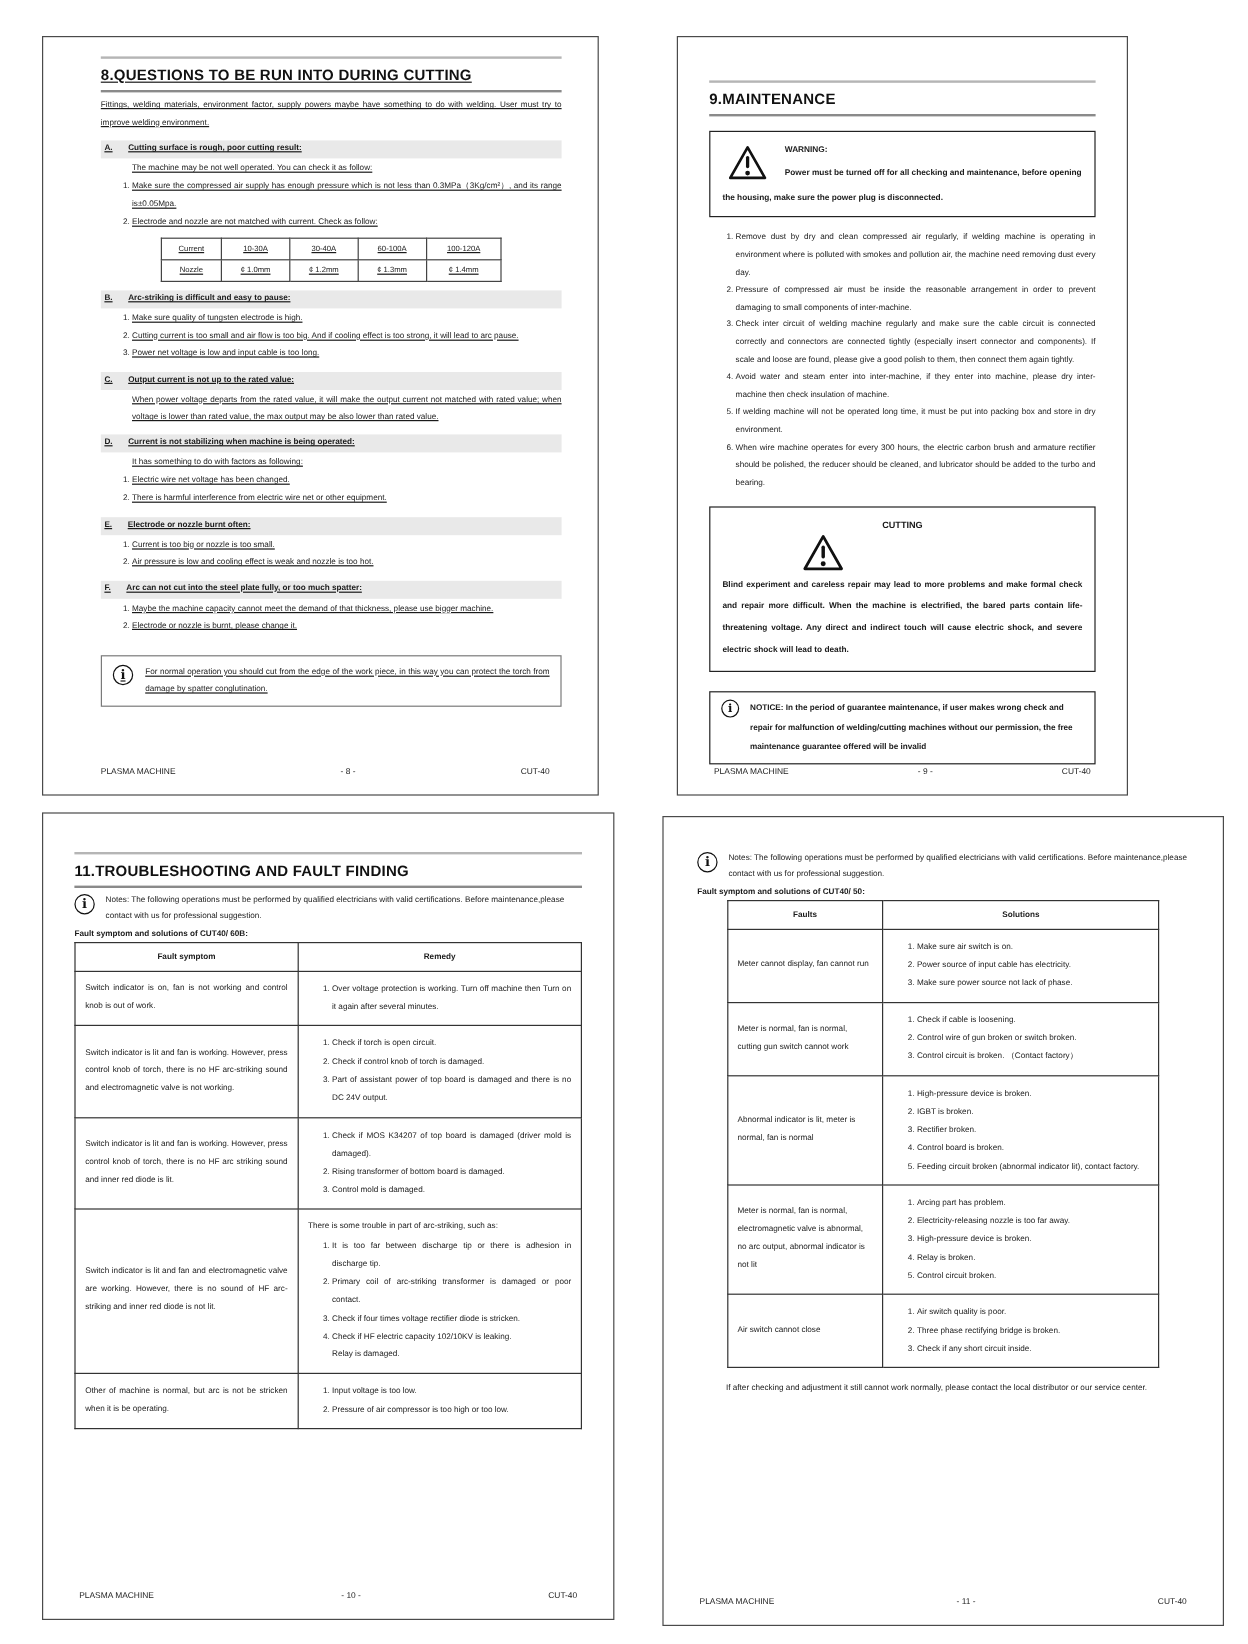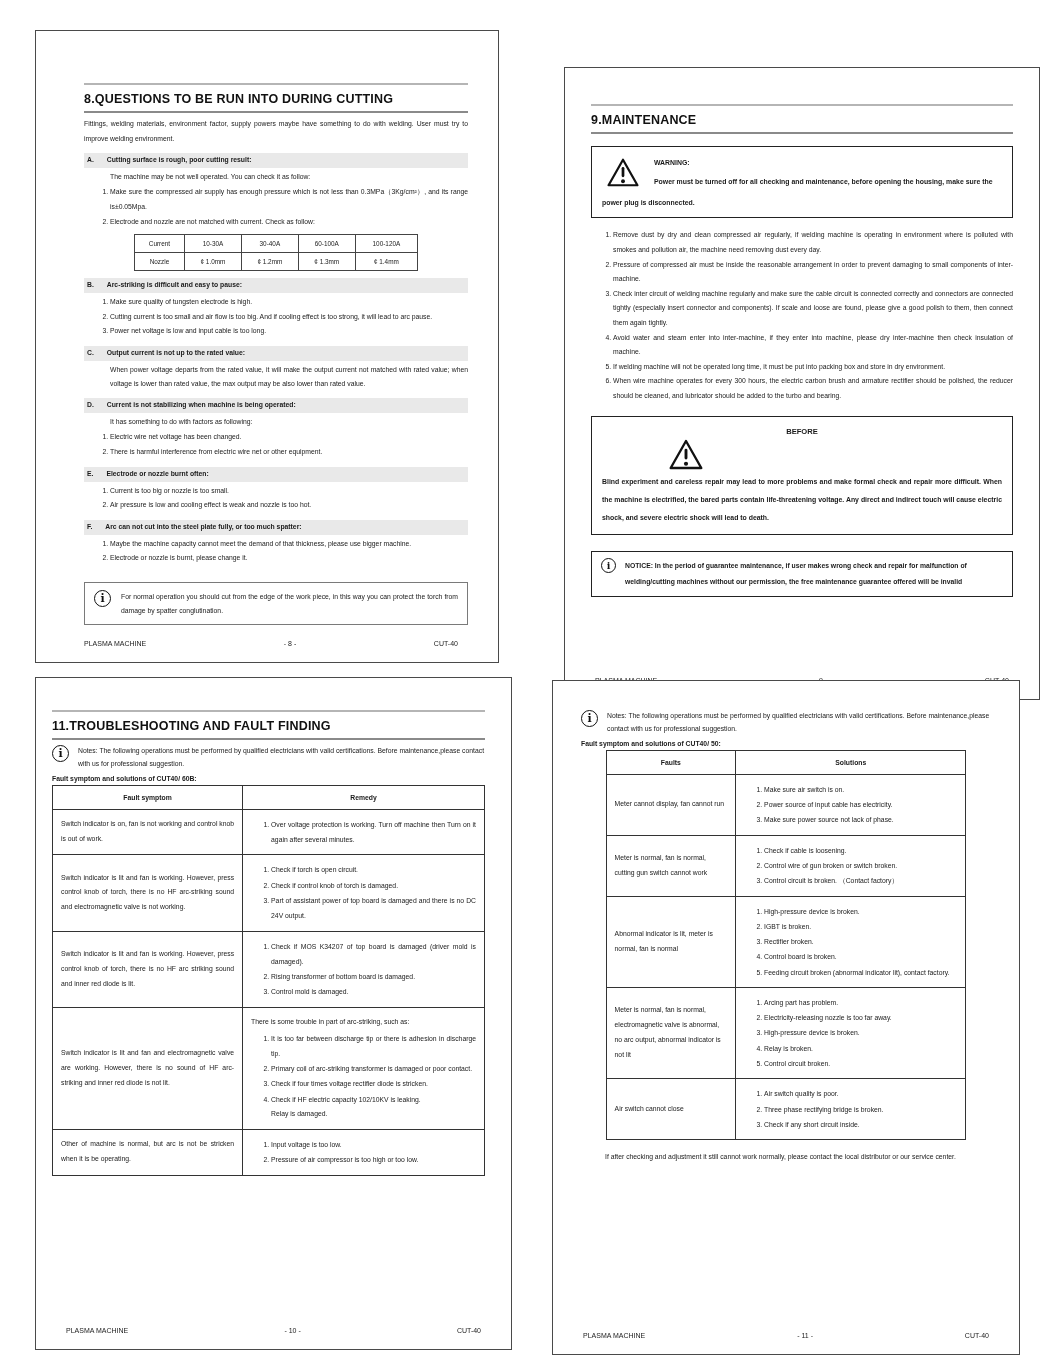--- a/index.html
+++ b/index.html
@@ -1,23 +1,23 @@
 <!DOCTYPE html>
 <html><head>
 <meta charset="utf-8">
 <style>
   html,body{margin:0;padding:0;}
   body{
     width:1040px;height:1370px;position:relative;background:#ffffff;
     font-family:"Liberation Sans", sans-serif;color:#1a1a1a;
   }
   .page{position:absolute;background:#fff;border:1px solid #4a4a4a;overflow:hidden;box-sizing:border-box;}
-  #p8 {left:35px; top:30px;  width:464px; height:633px; padding:52px 30px 0 48px;}
-  #p9 {left:564px;top:30px;  width:476px; height:633px; padding:36px 26px 0 26px;margin-top:37px;}
-  #p10{left:35px; top:677px; width:477px; height:673px; padding:32px 26px 0 16px;}
+  #p8 {left:35px; top:30px;  width:464px; height:633px; padding:16px 30px 0 48px;text-decoration:underline;}
+  #p9 {left:564px;top:30px;  width:376px; height:633px; padding:36px 26px 0 26px;}
+  #p10{left:35px; top:677px; width:477px; height:673px; padding:32px 26px 0 26px;}
   #p11{left:552px;top:680px; width:468px; height:675px; padding:24px 28px 0 28px;}
 
   .doc-title{
     font-size:12.5px;font-weight:bold;color:#111;letter-spacing:.2px;
     border-top:2px solid #b5b5b5;border-bottom:2px solid #8a8a8a;
     padding:7px 0 5px 0;margin-bottom:4px;
   }
   .body-text{font-size:6.8px;line-height:2.15;text-align:justify;margin:3px 0;}
   .sec{margin-top:6px;}
   .sec-head{
@@ -201,21 +201,21 @@
       <li>Remove dust by dry and clean compressed air regularly, if welding machine is operating in environment where is polluted with smokes and pollution air, the machine need removing dust every day.</li>
       <li>Pressure of compressed air must be inside the reasonable arrangement in order to prevent damaging to small components of inter-machine.</li>
       <li>Check inter circuit of welding machine regularly and make sure the cable circuit is connected correctly and connectors are connected tightly (especially insert connector and components). If scale and loose are found, please give a good polish to them, then connect them again tightly.</li>
       <li>Avoid water and steam enter into inter-machine, if they enter into machine, please dry inter-machine then check insulation of machine.</li>
       <li>If welding machine will not be operated long time, it must be put into packing box and store in dry environment.</li>
       <li>When wire machine operates for every 300 hours, the electric carbon brush and armature rectifier should be polished, the reducer should be cleaned, and lubricator should be added to the turbo and bearing.</li>
     </ol>
 
 
   <div class="warn-box">
-    <div class="warn-title-center">BEFORE</div>
+    <div class="warn-title-center">CUTTING</div>
     <div class="warn-icon-row">
       <svg class="tri-svg" width="36" height="33" viewBox="0 0 40 36">
         <path d="M20 3 L37 33 L3 33 Z" fill="none" stroke="#111" stroke-width="2.6" stroke-linejoin="round"></path>
         <rect x="18.4" y="11.5" width="3.2" height="12" rx="1.6" fill="#111"></rect>
         <circle cx="20" cy="28.3" r="2.3" fill="#111"></circle>
       </svg>
     </div>
     <p class="warn-par">Blind experiment and careless repair may lead to more problems and make formal check and repair more difficult. When the machine is electrified, the bared parts contain life-threatening voltage. Any direct and indirect touch will cause electric shock, and severe electric shock will lead to death.</p>
   </div>
 

